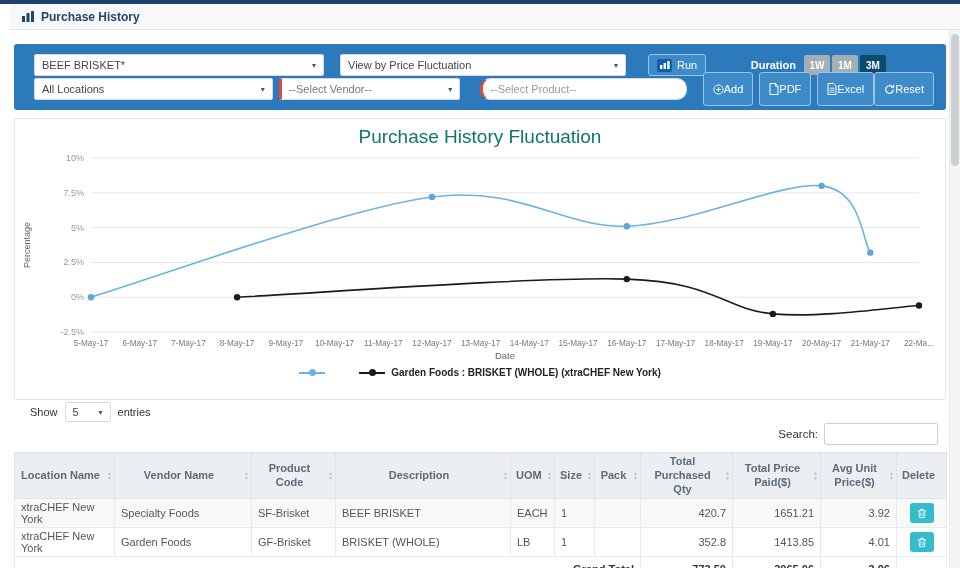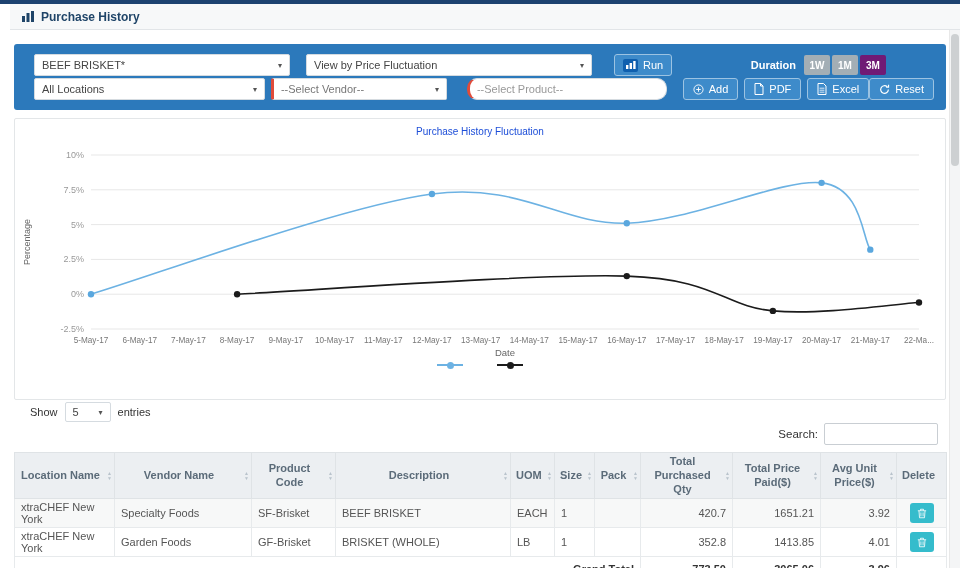--- a/index.html
+++ b/index.html
@@ -12,44 +12,44 @@
           border-bottom:1px solid #e2e5e8;display:flex;align-items:center;gap:7px;padding:0 12px;}
   .appbar-title{font-size:12px;font-weight:bold;color:#1f4468;}
   
   .toolbar{position:absolute;top:44px;left:14px;width:932px;height:66px;background:#2c79bb;
            border-radius:3px;padding:10px 12px 10px 20px;display:flex;flex-direction:column;justify-content:space-between;}
   .trow{display:flex;align-items:center;height:22px;}
   .fsel{background:#fff;border:1px solid #d5dbe0;border-radius:2px;height:22px;display:flex;
         align-items:center;justify-content:space-between;padding:0 7px;font-size:11px;color:#444;cursor:pointer;}
   .fsel .caret{font-size:8px;color:#555;margin-left:6px;}
   .fsel.red{border-left:3px solid #e04b3a;color:#777;}
-  .w290{width:256px;}
+  .w290{width:290px;}
   .w286{width:286px;margin-left:16px;}
   .w250{width:250px;}
   .w190{width:190px;margin-left:6px;}
   .finput{width:216px;height:22px;margin-left:20px;border:1px solid #d5dbe0;border-left:3px solid #e04b3a;
           border-radius:10px;font-size:11px;color:#555;padding:0 7px;font-family:"Liberation Sans",sans-serif;}
   .finput::placeholder{color:#999;}
   .run-btn{background:#3e8bca;border:1px solid #9cc3e2;border-radius:3px;height:22px;margin-left:22px;
            display:flex;align-items:center;gap:5px;padding:0 8px;color:#fff;font-size:11px;font-weight:normal;cursor:pointer;}
   .run-ic{background:#0f5fae;border-radius:2px;width:15px;height:13px;display:flex;align-items:center;justify-content:center;}
   .duration{margin-left:auto;display:flex;align-items:center;gap:8px;margin-right:48px;}
   .dur-label{color:#fff;font-size:11px;font-weight:bold;}
   .dur-group{display:flex;gap:2px;}
   .dur-btn{width:26px;height:20px;background:#a3aeb5;color:#fff;font-size:10px;font-weight:bold;
            display:flex;align-items:center;justify-content:center;border-radius:2px;cursor:pointer;}
-  .dur-btn.sel{background:#701a75;}
+  .dur-btn.sel{background:#0c4a6e;}
   .tb-btn{background:#3e8bca;border:1px solid #9cc3e2;border-radius:3px;color:#fff;font-size:11px;height:22px;
-          padding:4px 9px;display:flex;align-items:center;gap:5px;margin-left:6px;cursor:pointer;}
+          padding:16px 9px;display:flex;align-items:center;margin-left:6px;cursor:pointer;}
   .tb-btn.first{margin-left:16px;}
   .tb-btn.reset{margin-left:auto;}
   
   .chart-panel{position:absolute;top:118px;left:14px;width:932px;height:282px;border:1px solid #e3e6e8;
                border-radius:2px;background:#fff;padding-top:7px;}
-  .chart-title{text-align:center;font-size:10px;color:#1d4ed8;margin-bottom:10px;}
+  .chart-title{text-align:center;font-size:19px;color:#0f766e;margin-bottom:2px;}
   .chart-svg{display:block;margin:0 auto;}
   .legend{display:flex;justify-content:center;align-items:center;gap:34px;margin-top:2px;}
   .legend-item{display:flex;align-items:center;gap:6px;cursor:pointer;}
   .lg-line{position:relative;width:26px;height:2px;display:inline-block;}
   .lg-dot{position:absolute;left:10px;top:-2.5px;width:7px;height:7px;border-radius:50%;}
   .lg-label{font-size:10px;font-weight:bold;color:#222;}
   
   .show-wrap{position:absolute;top:402px;left:30px;display:flex;align-items:center;gap:7px;font-size:11px;color:#333;}
   .fsel.small{width:46px;height:20px;}
   .search-wrap{position:absolute;top:423px;right:22px;display:flex;align-items:center;gap:6px;font-size:11.5px;color:#333;}
@@ -218,20 +218,21 @@
     <div class="legend">
         <div class="legend-item">
           <span class="lg-line" style="background: rgb(108, 178, 227);">
             <span class="lg-dot" style="background: rgb(108, 178, 227);"></span>
           </span>
         </div>
         <div class="legend-item">
           <span class="lg-line" style="background: rgb(27, 27, 27);">
             <span class="lg-dot" style="background: rgb(27, 27, 27);"></span>
           </span>
+          <span class="lg-label">Garden Foods : BRISKET (WHOLE) (xtraCHEF New York)</span>
         </div>
       </div>
   </div>
 
   <div class="show-wrap">
     <span>Show</span>
     <span class="fsel small">
       <span>5</span>
       <span class="caret">▾</span>
     </span>

